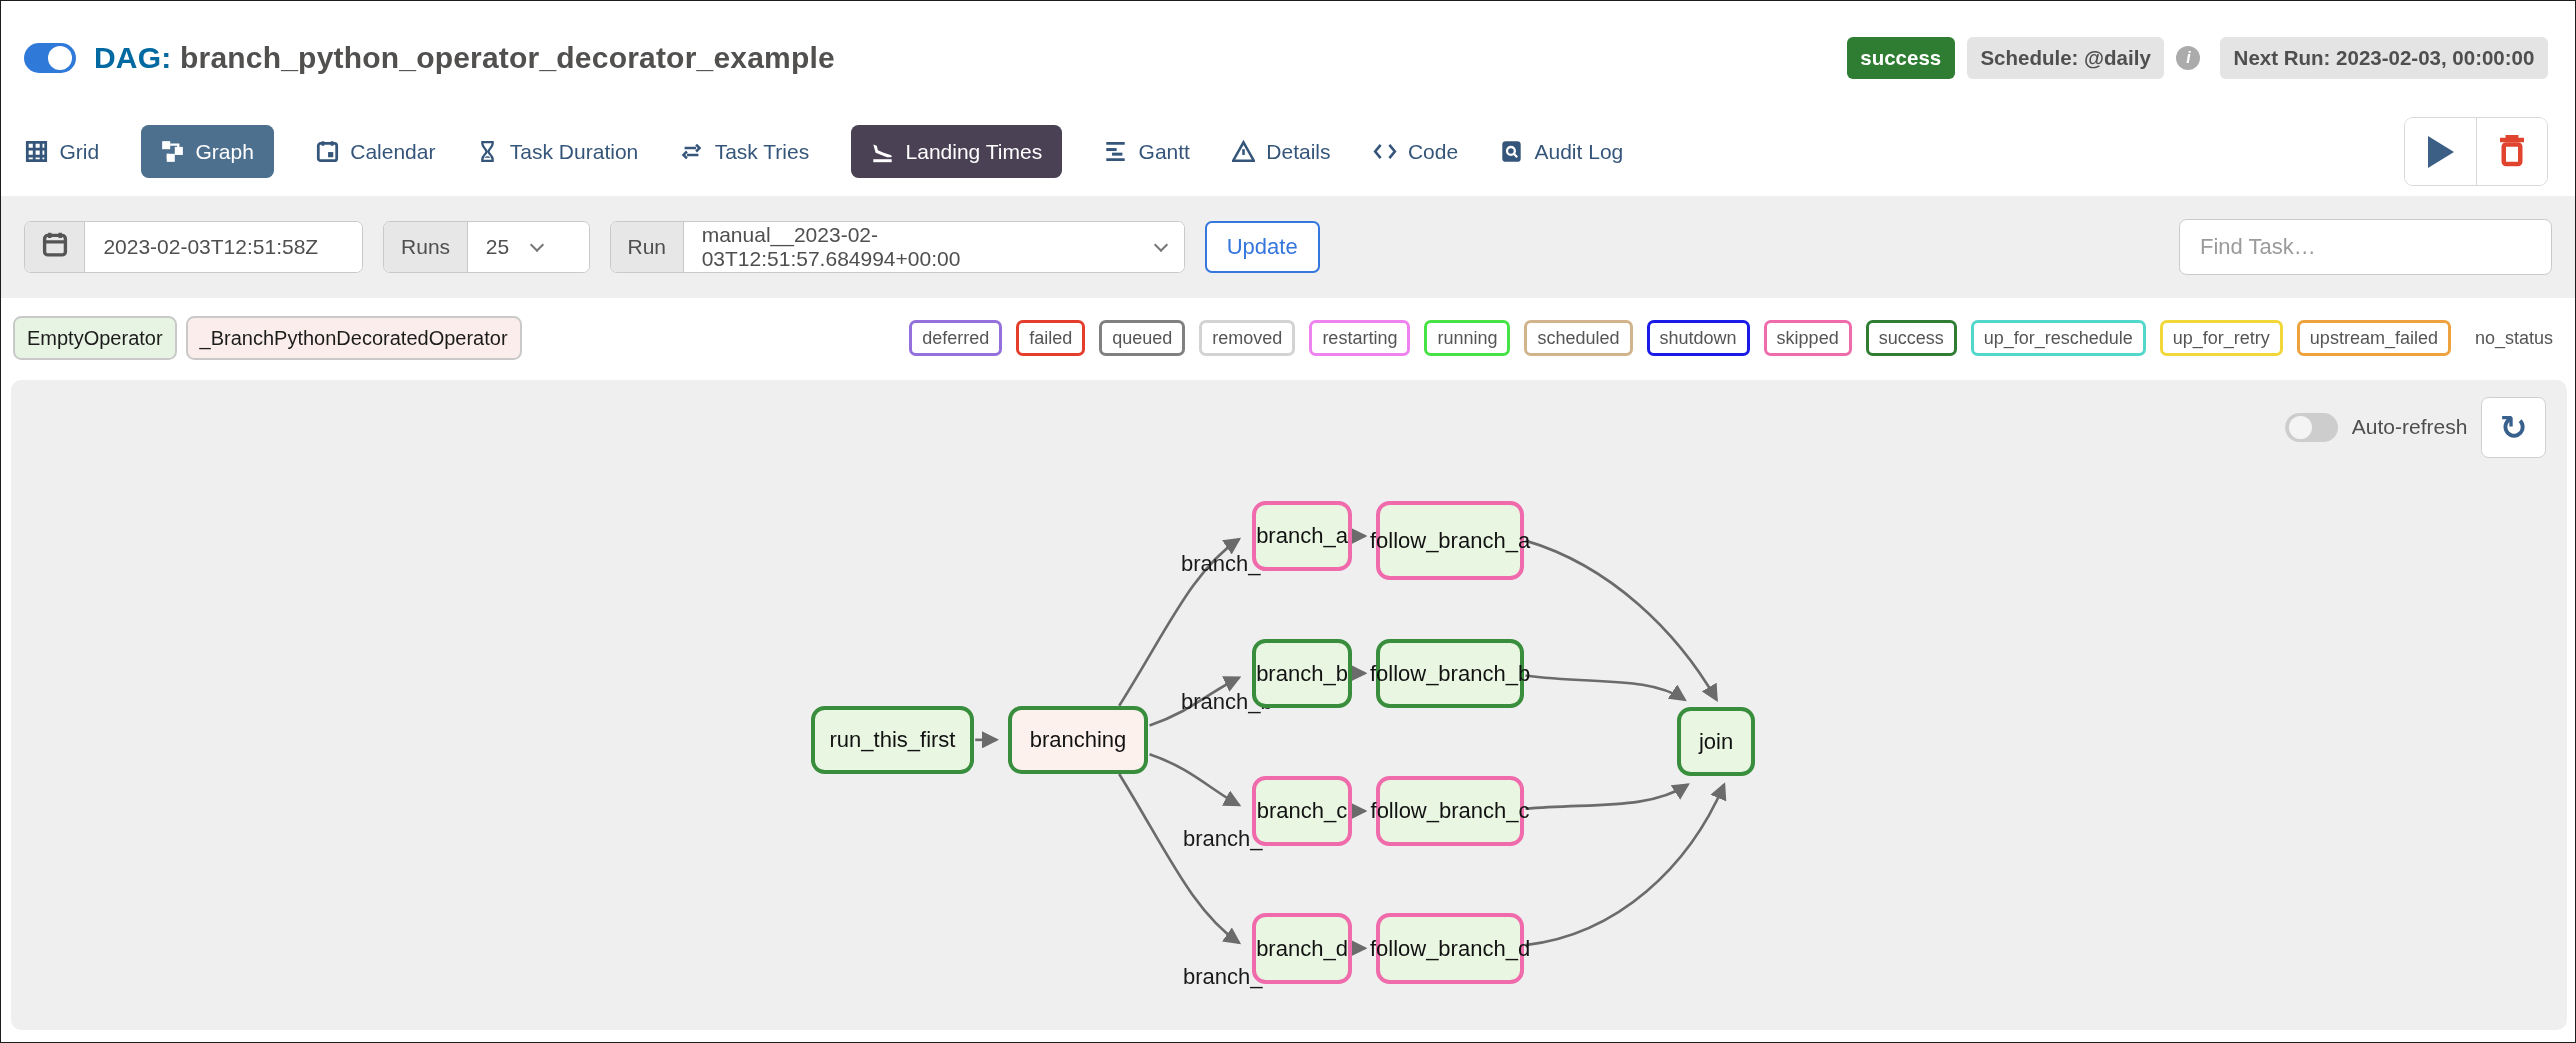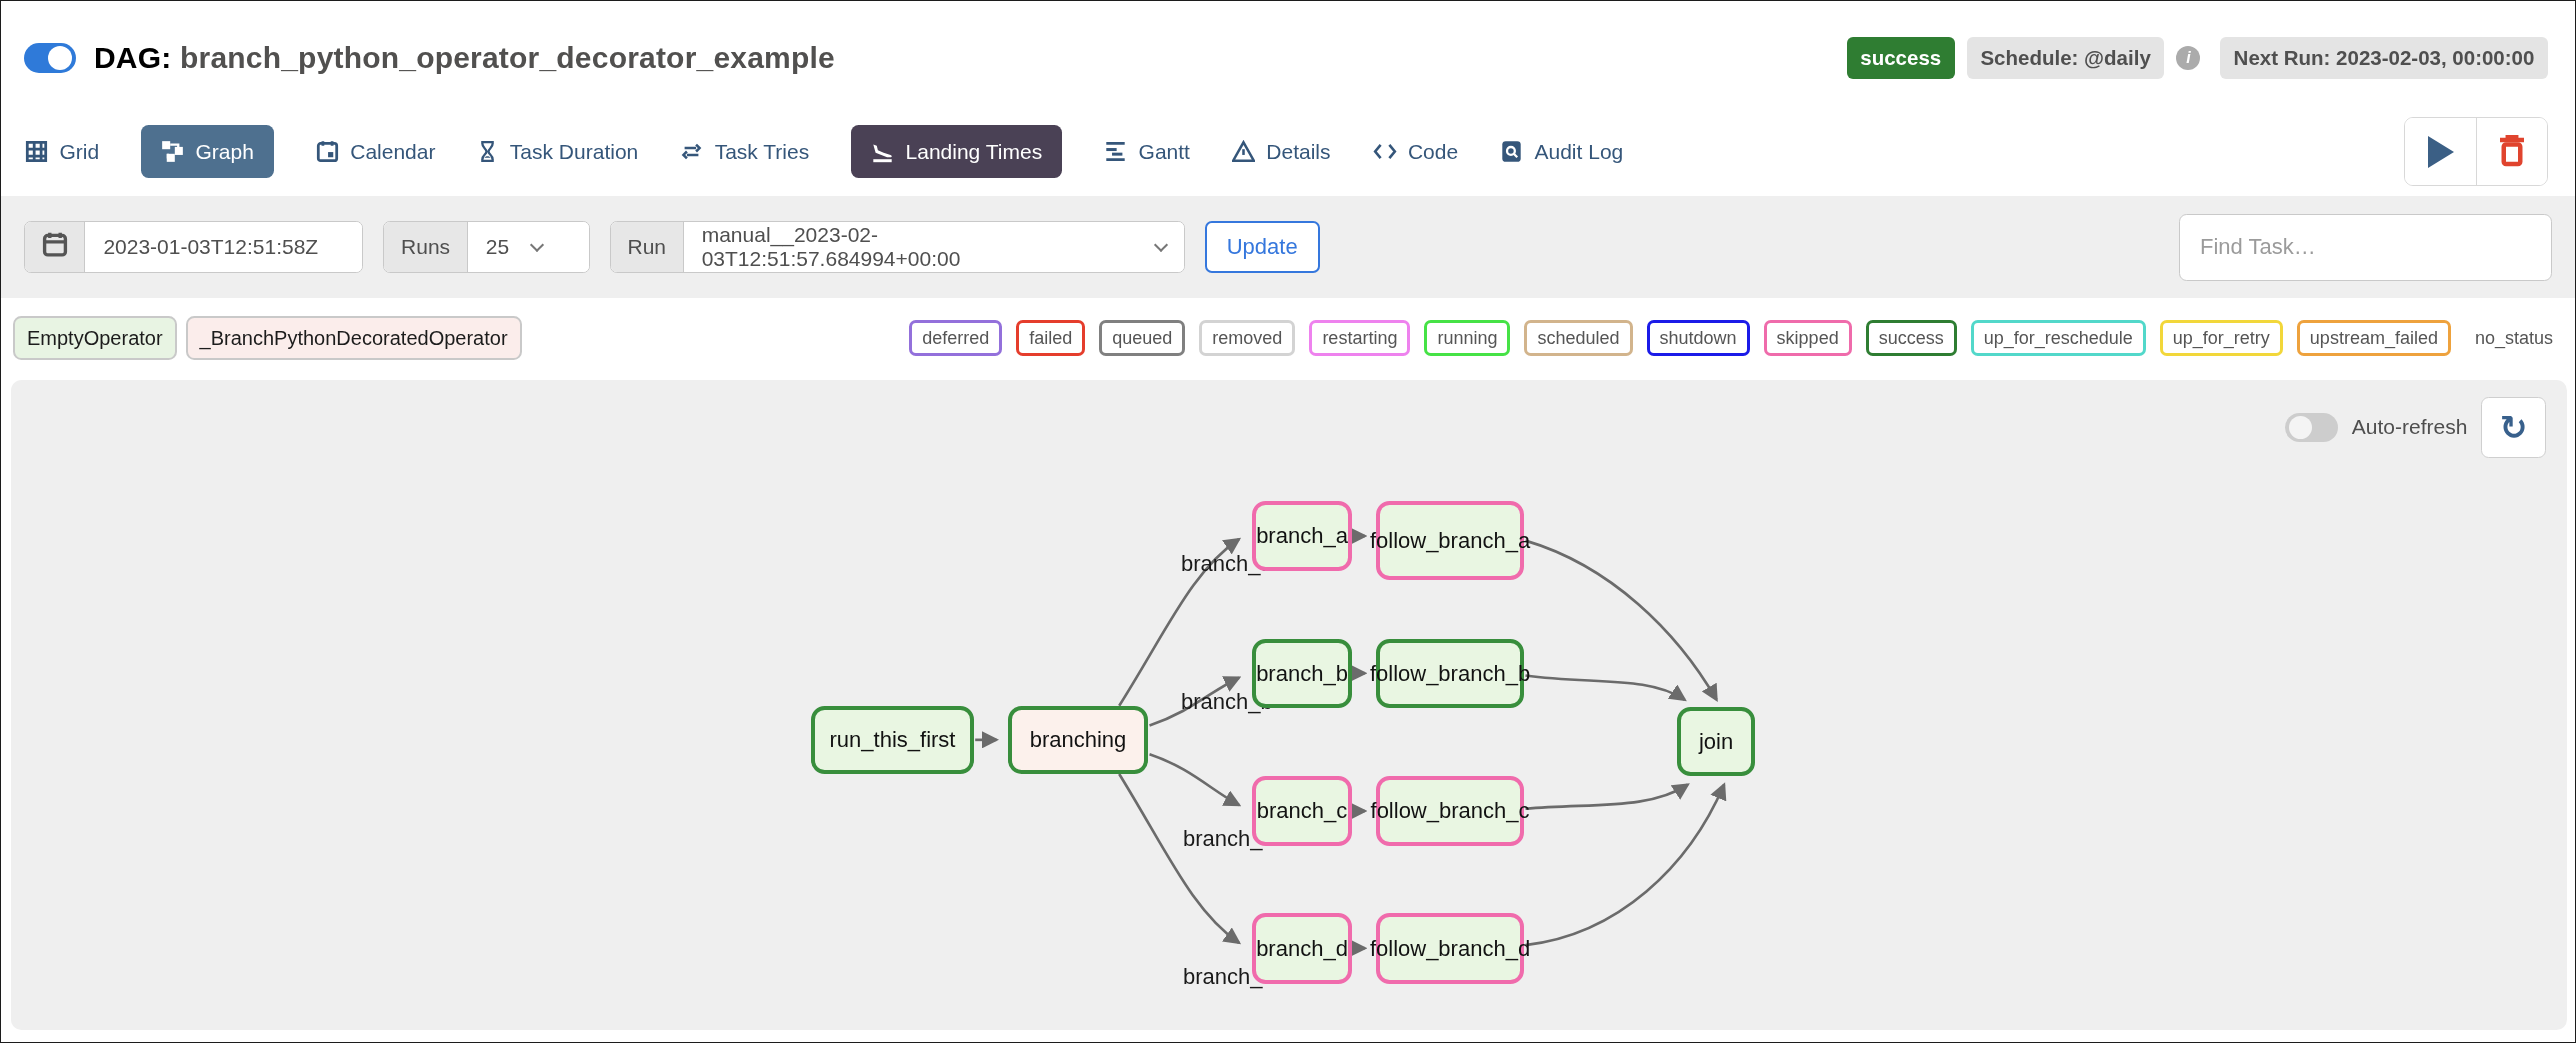--- a/index.html
+++ b/index.html
@@ -13,21 +13,21 @@
     color:#51504f;
   }
   
   .topbar { height:106px; display:flex; align-items:center; justify-content:space-between; padding:7.6px 27px 0 23px; }
   .topbar-left { display:flex; align-items:center; gap:18px; }
   .pill-toggle { width:52px; height:30px; border-radius:15px; position:relative; cursor:pointer; }
   .pill-toggle .knob { position:absolute; top:3px; width:24px; height:24px; border-radius:50%; background:#fff; }
   .pill-toggle.on { background:#2f7ad9; } .pill-toggle.on .knob { right:3.8px; }
   .pill-toggle.off { background:#cdcdcd; } .pill-toggle.off .knob { left:3.8px; background:#f4f4f4; }
   .dag-title { font-size:30px; font-weight:bold; letter-spacing:0.2px; }
-  .dag-title .prefix { color:#000000; }
+  .dag-title .prefix { color:#0369a1; }
   .dag-title .name { color:#51504f; }
   .topbar-right { display:flex; align-items:center; gap:12px; }
   .badge { font-size:20.5px; font-weight:bold; padding:9px 13.6px; border-radius:6px; white-space:nowrap; }
   .badge.green { color:#fff; }
   .badge.gray { background:#e4e4e4; color:#4f4f4f; }
   .info-dot { width:24px; height:24px; border-radius:50%; background:#ababab; color:#fff; display:flex; align-items:center; justify-content:center; font-size:16px; font-weight:bold; font-style:italic; }
   
   .tabs { height:89px; display:flex; align-items:center; gap:42px; padding:0 27px 0 24px; }
   .tab { display:flex; align-items:center; gap:11.4px; font-size:21px; color:#35567a; cursor:pointer; white-space:nowrap; }
   .tab .ticon { display:flex; }
@@ -37,21 +37,21 @@
   .btn-group .gbtn { width:71px; height:67px; display:flex; align-items:center; justify-content:center; background:#fff; border:none; cursor:pointer; }
   .btn-group .gbtn + .gbtn { border-left:1.5px solid #d8d8d8; }
   .play-tri { width:0; height:0; border-left:26px solid #3b5f85; border-top:16px solid transparent; border-bottom:16px solid transparent; }
   
   .filterbar { height:102px; background:#efefef; display:flex; align-items:center; gap:20px; padding:0 23px; }
   .igroup { display:flex; align-items:stretch; height:52px; border:1.5px solid #c9c9c9; border-radius:6.8px; overflow:hidden; background:#fff; }
   .addon { background:#e7e7e7; display:flex; align-items:center; padding:0 16.7px; font-size:21px; color:#4f4f4f; border-right:1.5px solid #c9c9c9; }
   .field { display:flex; align-items:center; padding:0 18px; font-size:21px; color:#4f4f4f; gap:23px; background:#fff; cursor:pointer; }
   .chev { width:10px; height:10px; border-right:2.3px solid #777; border-bottom:2.3px solid #777; transform:rotate(45deg) translate(-1.5px,-1.5px); }
   .update-btn { height:52px; padding:0 20px; font-size:22px; color:#3577dd; background:#fff; border:2.3px solid #3577dd; border-radius:6.8px; cursor:pointer; }
-  .find-input { margin-left:auto; width:373px; height:67px; border:1.5px solid #c9c9c9; border-radius:7.6px; font-size:22px; padding:0 20px; color:#0f766e; font-family:inherit; background:#fff; }
+  .find-input { margin-left:auto; width:373px; height:56px; border:1.5px solid #c9c9c9; border-radius:7.6px; font-size:22px; padding:0 20px; color:#0f766e; font-family:inherit; background:#fff; }
   .find-input::placeholder { color:#9b9b9b; }
   
   .legendbar { height:80px; display:flex; align-items:center; padding:0 12px; gap:9px; background:#fff; }
   .op-badge { font-size:20px; color:#1c1c1c; padding:8.3px 12px; border:2.3px solid #c9c9c9; border-radius:8.3px; white-space:nowrap; }
   .statuses { margin-left:auto; display:flex; align-items:center; gap:14px; }
   .status-badge { font-size:18px; color:#555; padding:4.5px 10px; border:3px solid #999; border-radius:6.8px; background:#fff; white-space:nowrap; }
   .status-badge.none { border:none; background:transparent; }
   
   .canvas { position:absolute; left:10px; top:379px; width:2556px; height:650px; background:#efefef; border-radius:10.6px; }
   .canvas-controls { position:absolute; top:16.7px; right:21px; display:flex; align-items:center; gap:13.6px; z-index:5; }
@@ -196,21 +196,21 @@
   <div class="igroup">
     <span class="addon">
       <span>
         <svg width="26" height="27" viewBox="0 0 20 20">
             <rect x="2" y="3" width="16" height="15" rx="2.5" fill="none" stroke="#555" stroke-width="2.6"></rect>
             <path d="M6 1v4 M14 1v4" stroke="#555" stroke-width="2.6"></path>
             <path d="M2 8h16" stroke="#555" stroke-width="2.6"></path>
           </svg>
       </span>
     </span>
-    <span class="field" style="width:277px;">2023-01-03T12:51:58Z</span>
+    <span class="field" style="width:277px;">2023-02-03T12:51:58Z</span>
   </div>
   <div class="igroup">
     <span class="addon">Runs</span>
     <span class="field" style="width:121px;">
       <span>25</span>
       <span class="chev"></span>
     </span>
   </div>
   <div class="igroup">
     <span class="addon">Run</span>

